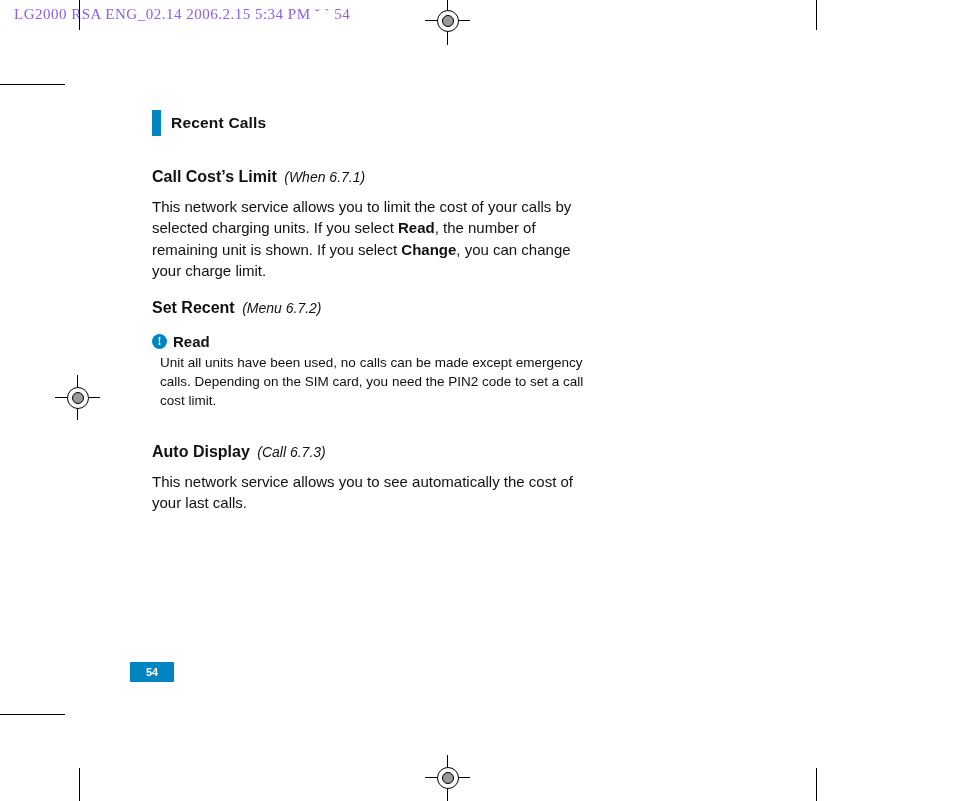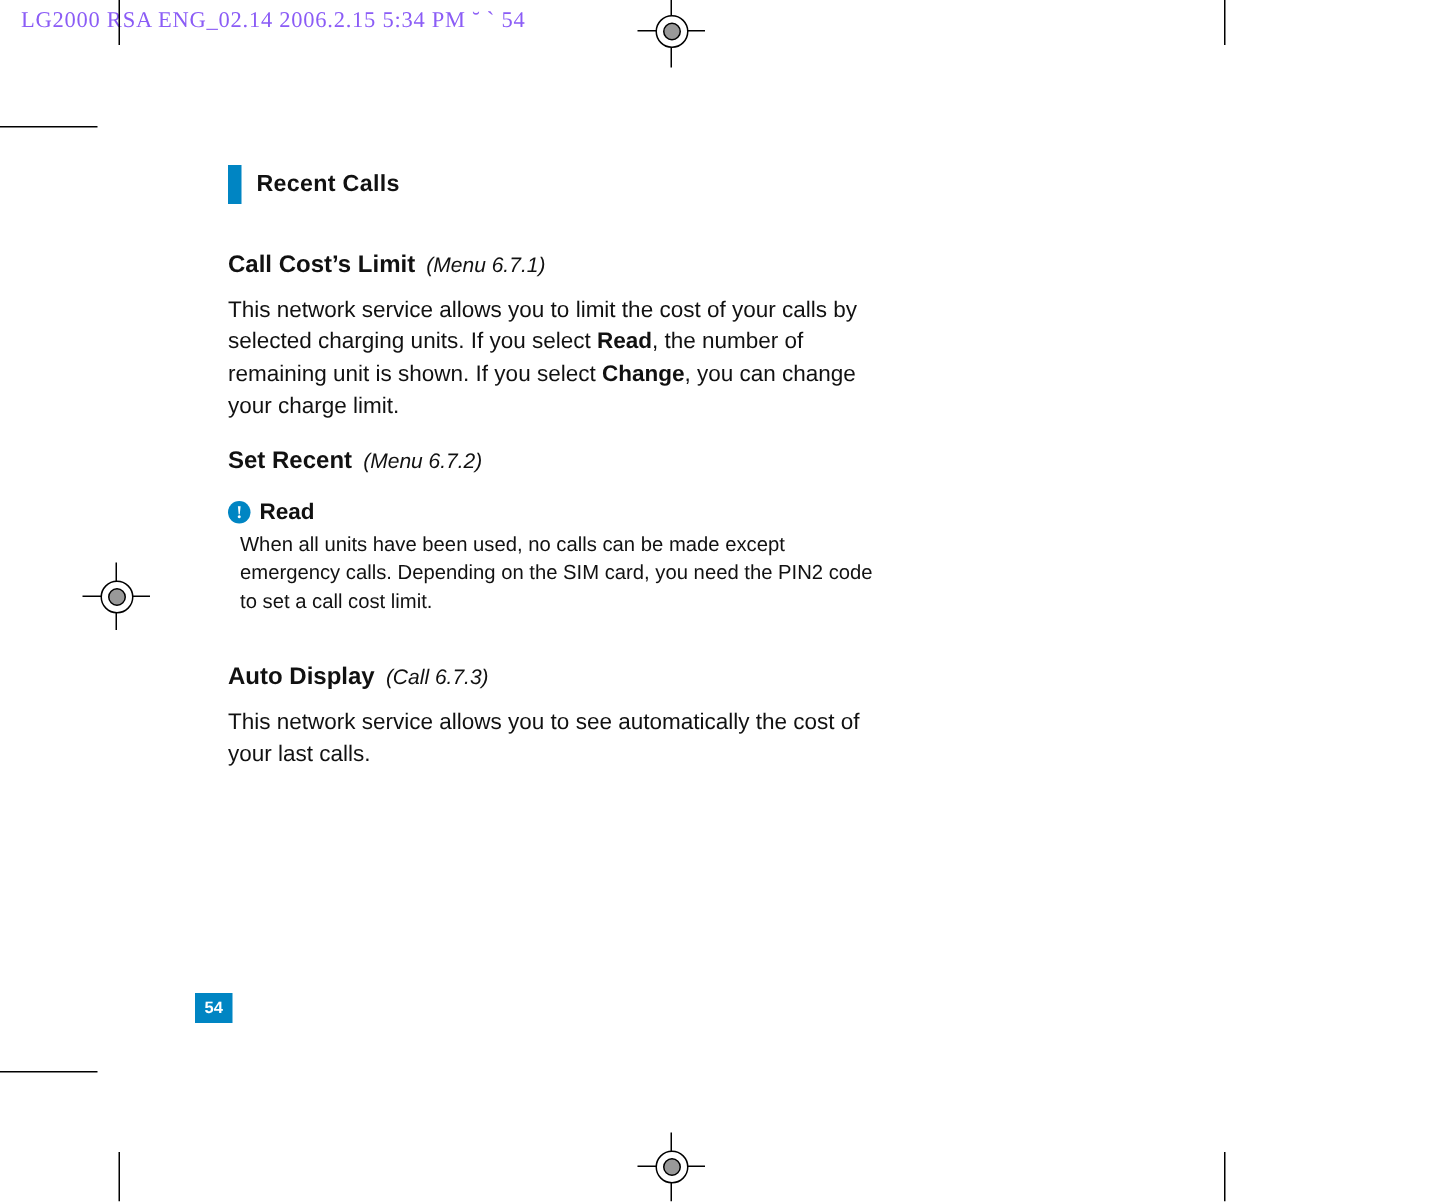--- a/index.html
+++ b/index.html
@@ -80,21 +80,21 @@
   }
   .note-label { font-weight:800; font-size:15px; }
   .note-body {
     font-size:13.5px; line-height:1.4; margin:4px 0 0 8px;
     font-stretch: condensed;
   }
 
   .page-num-box {
     position:absolute;
     left:130px; top:662px;
-    width:25px; height:20px; background:#0085c3;
+    width:44px; height:20px; background:#0085c3;
     color:#fff; font-size:11px; font-weight:700;
     display:flex; align-items:center; justify-content:center;
   }
 </style>
 </head>
 <body>
 
 <div class="imposition-header">LG2000 RSA ENG_02.14  2006.2.15 5:34 PM  ˘    ` 54</div>
 
 <div class="vline" style="left:447px; top:0; height:45px;"></div>
@@ -125,36 +125,36 @@
 <div class="page">
 
   <div class="chapter-row">
     <div class="chapter-bar"></div>
     <div class="chapter-title">Recent Calls</div>
   </div>
 
 
   <div class="sub-row">
     <span class="sub-title">Call Cost’s Limit</span>
-    <span class="sub-menu">(Menu 6.7.1)</span>
+    <span class="sub-menu">(When 6.7.1)</span>
     <div class="body">
       <span>This network service allows you to limit the cost of your calls by selected charging units. If you select </span><b>Read</b><span>, the number of remaining unit is shown. If you select </span><b>Change</b><span>, you can change your charge limit.</span>
     </div>
   </div>
 
   <div class="sub-row">
     <span class="sub-title">Set Recent</span>
     <span class="sub-menu">(Menu 6.7.2)</span>
   </div>
 
   <div class="note-row">
     <div class="note-icon">!</div>
     <div class="note-label">Read</div>
   </div>
-  <div class="note-body">When all units have been used, no calls can be made except emergency calls. Depending on the SIM card, you need the PIN2 code to set a call cost limit.</div>
+  <div class="note-body">Unit all units have been used, no calls can be made except emergency calls. Depending on the SIM card, you need the PIN2 code to set a call cost limit.</div>
 
   <div class="sub-row">
     <span class="sub-title">Auto Display</span>
     <span class="sub-menu">(Call 6.7.3)</span>
     <div class="body">This network service allows you to see automatically the cost of your last calls.</div>
   </div>
 
 </div>
 
 <div class="page-num-box">54</div>

